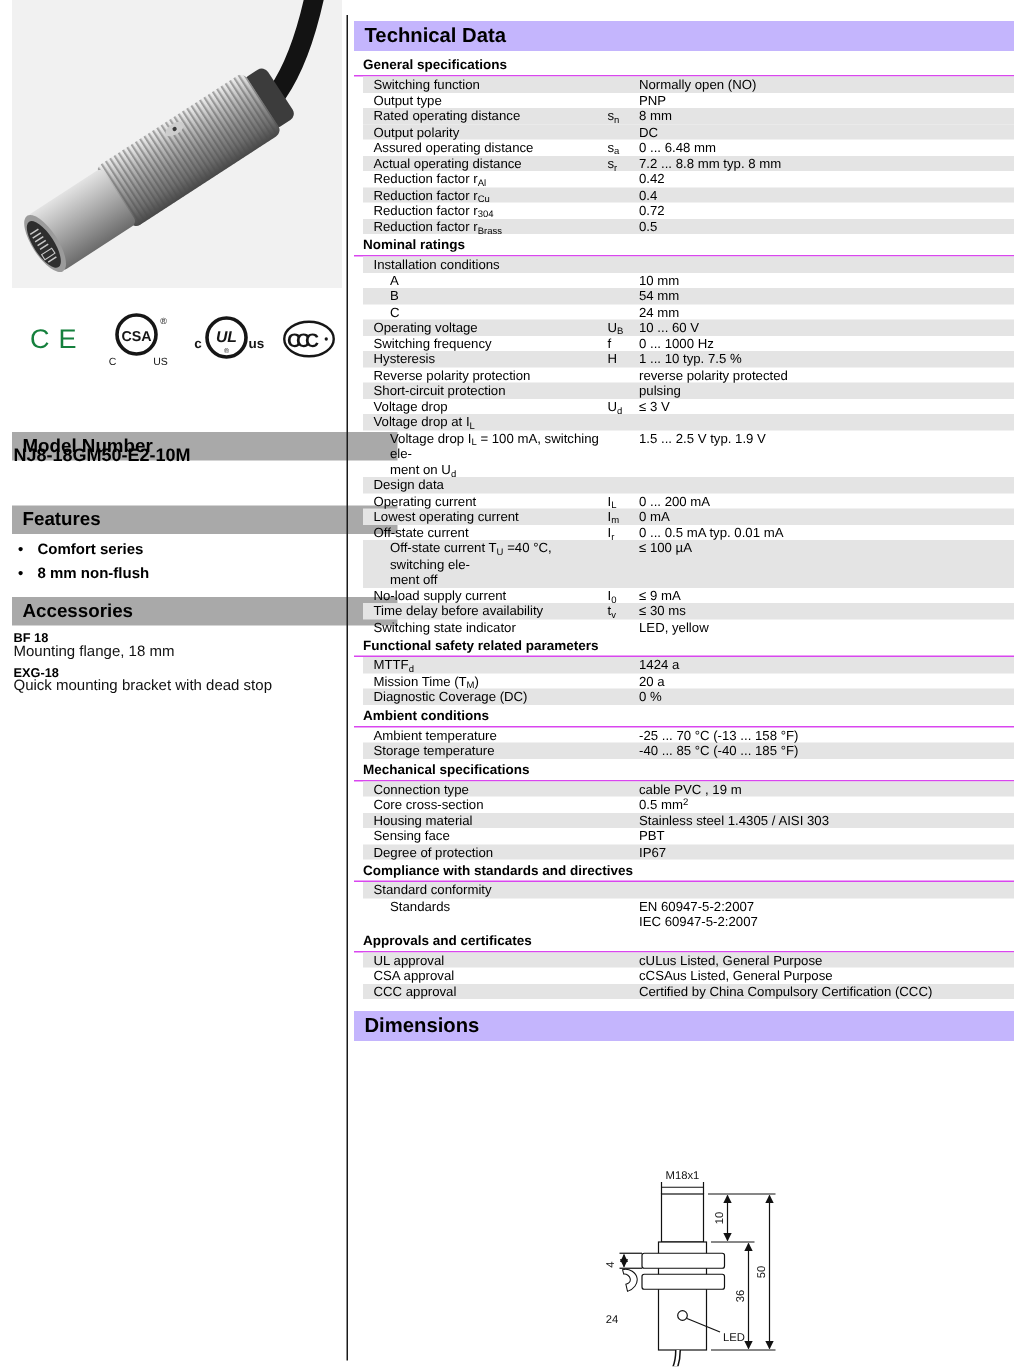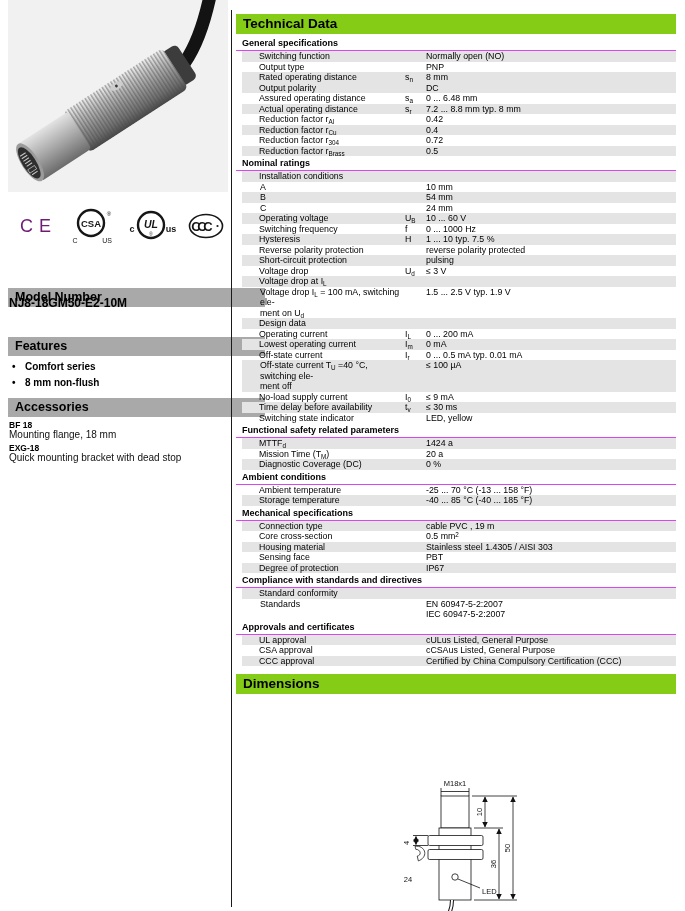--- a/index.html
+++ b/index.html
@@ -5,41 +5,41 @@
   html,body{margin:0;padding:0;background:#fff;}
   .page{position:relative;width:685px;height:911px;background:#ffffff;overflow:hidden;
         font-family:"Liberation Sans", sans-serif;color:#000;}
   
   .divider{position:absolute;left:231px;top:10px;width:1px;height:897px;background:#1a1a1a;}
   
   .left-col{position:absolute;left:8px;top:0;width:220px;height:911px;}
   .photo{position:absolute;left:0;top:0;width:220px;height:192px;}
   .logos{position:absolute;left:0;top:203px;width:220px;height:48px;}
   .logo{position:absolute;top:0;}
-  .ce-text{font-size:18px;font-weight:400;letter-spacing:6px;color:#701a75;line-height:46px;}
+  .ce-text{font-size:18px;font-weight:400;letter-spacing:6px;color:#15803d;line-height:46px;}
   .lbar{position:absolute;left:0;width:257px;height:19px;line-height:19px;background:#a9a9a9;
         font-weight:bold;font-size:12.5px;padding-left:7px;box-sizing:border-box;}
   .model-value{position:absolute;left:1px;top:296px;font-weight:bold;font-size:12px;}
   .features-list{position:absolute;left:1px;top:359px;margin:0;padding:0;list-style:none;}
   .features-list li{font-weight:bold;font-size:10px;line-height:15.5px;padding-left:16px;position:relative;}
   .features-list li::before{content:"•";position:absolute;left:3px;}
   .acc-list{position:absolute;left:1px;top:420px;width:212px;}
   .acc-name{font-weight:bold;font-size:8.5px;line-height:10px;}
   .acc-desc{font-size:10px;line-height:9px;margin-bottom:4px;color:#111;}
   
   .right-col{position:absolute;left:236px;top:14px;width:440px;}
-  .hbar{width:440px;height:20px;line-height:20px;background:#84cc16;font-weight:bold;
+  .hbar{width:440px;height:20px;line-height:20px;background:#c4b5fd;font-weight:bold;
         font-size:13.5px;padding-left:7px;box-sizing:border-box;}
   #tech-rows{margin-top:4px;}
   .tsec{font-size:9px;font-weight:bold;line-height:11px;margin-top:2px;padding-bottom:1px;
         border-bottom:1px solid #d946ef;padding-left:6px;}
   .trow{display:flex;margin-left:6px;font-size:8.8px;line-height:10.5px;}
   .trow.shade{background:#e4e4e4;}
   .tlabel{width:163px;box-sizing:border-box;}
-  .ind1{padding-left:17px;}
+  .ind1{padding-left:7px;}
   .ind2{padding-left:18px;}
   .tsym{width:21px;}
   .tval{flex:1;}
   sub{font-size:0.72em;vertical-align:-0.28em;line-height:0;}
   sup{font-size:0.72em;vertical-align:0.35em;line-height:0;}
   #dim-bar{margin-top:8px;}
   .drawing{margin-top:82px;margin-left:152px;width:182px;height:152px;}
   svg text{font-family:"Liberation Sans", sans-serif;}
 </style>
 </head>

